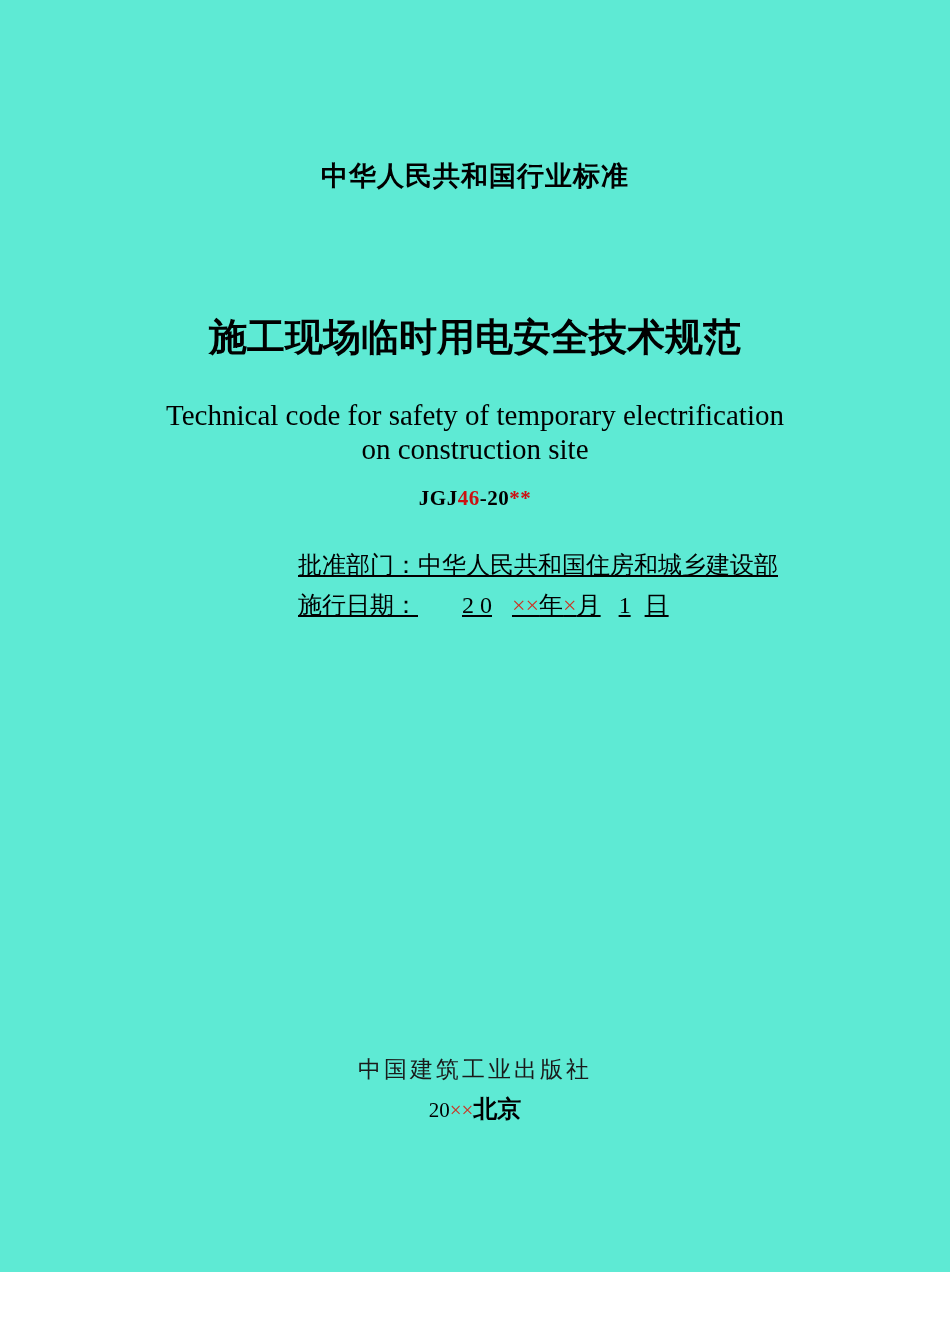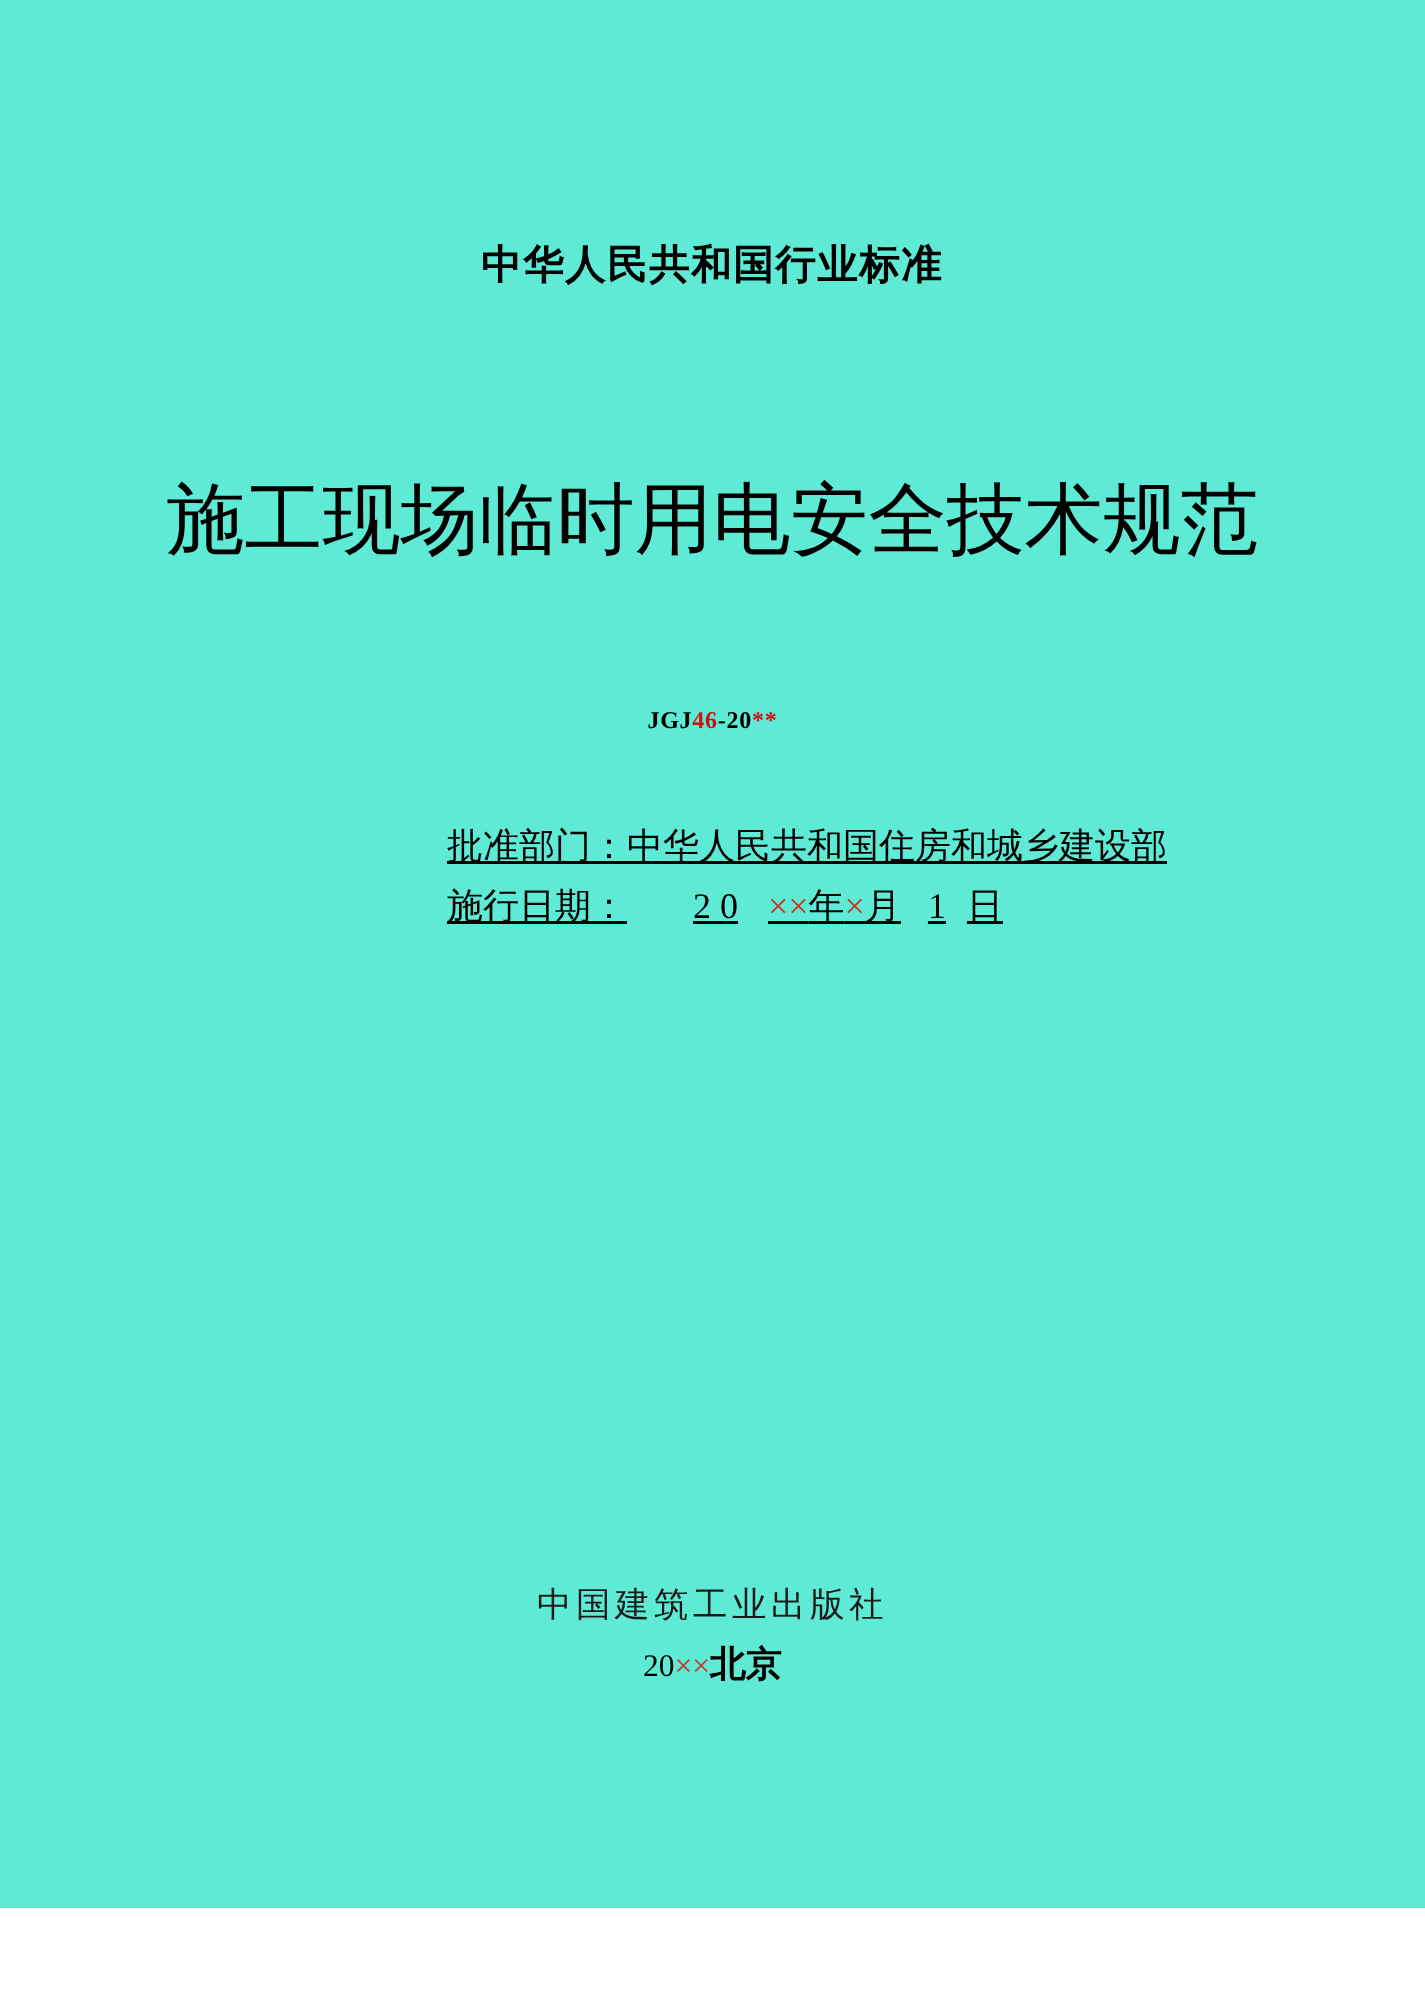--- a/index.html
+++ b/index.html
@@ -29,45 +29,45 @@
     color: #000000;
   }
   .title-cn {
     position: absolute;
     top: 312px;
     left: 0;
     width: 100%;
     margin: 0;
     text-align: center;
     font-family: "Liberation Sans", "DejaVu Sans", sans-serif;
-    font-weight: 400;
-    font-size: 52px;
+    font-weight: 700;
+    font-size: 38px;
     letter-spacing: 0px;
     color: #000000;
   }
   .title-en {
     position: absolute;
     top: 398px;
     left: 0;
     width: 100%;
     text-align: center;
     font-family: "Liberation Serif", "DejaVu Serif", serif;
     font-size: 29px;
     line-height: 34px;
     color: #000000;
   }
   .code-line {
     position: absolute;
-    top: 472px;
+    top: 486px;
     left: 0;
     width: 100%;
     text-align: center;
     font-family: "Liberation Serif", "DejaVu Serif", serif;
     font-weight: 700;
-    font-size: 16px;
+    font-size: 21px;
     letter-spacing: 0.5px;
     color: #000000;
   }
   .red { color: #cc1111; }
   .red-light { color: #cc3322; }
   .approval {
     position: absolute;
     top: 552px;
     left: 298px;
     font-family: "Liberation Serif", "DejaVu Serif", serif;
@@ -110,20 +110,24 @@
 </style>
 </head>
 <body>
 
 <div class="page">
 
   <div class="std-type">中华人民共和国行业标准</div>
 
   <h1 class="title-cn">施工现场临时用电安全技术规范</h1>
 
+  <div class="title-en">
+    <span>Technical code for safety of temporary electrification</span><br>
+    <span>on construction site</span>
+  </div>
 
   <div class="code-line">
     <span>JGJ</span><span class="red">46</span><span>-20</span><span class="red">**</span>
   </div>
 
   <div class="approval">
     <div class="row">
       <span>批准部门：</span><span>中华人民共和国住房和城乡建设部</span>
     </div>
     <div class="row">

